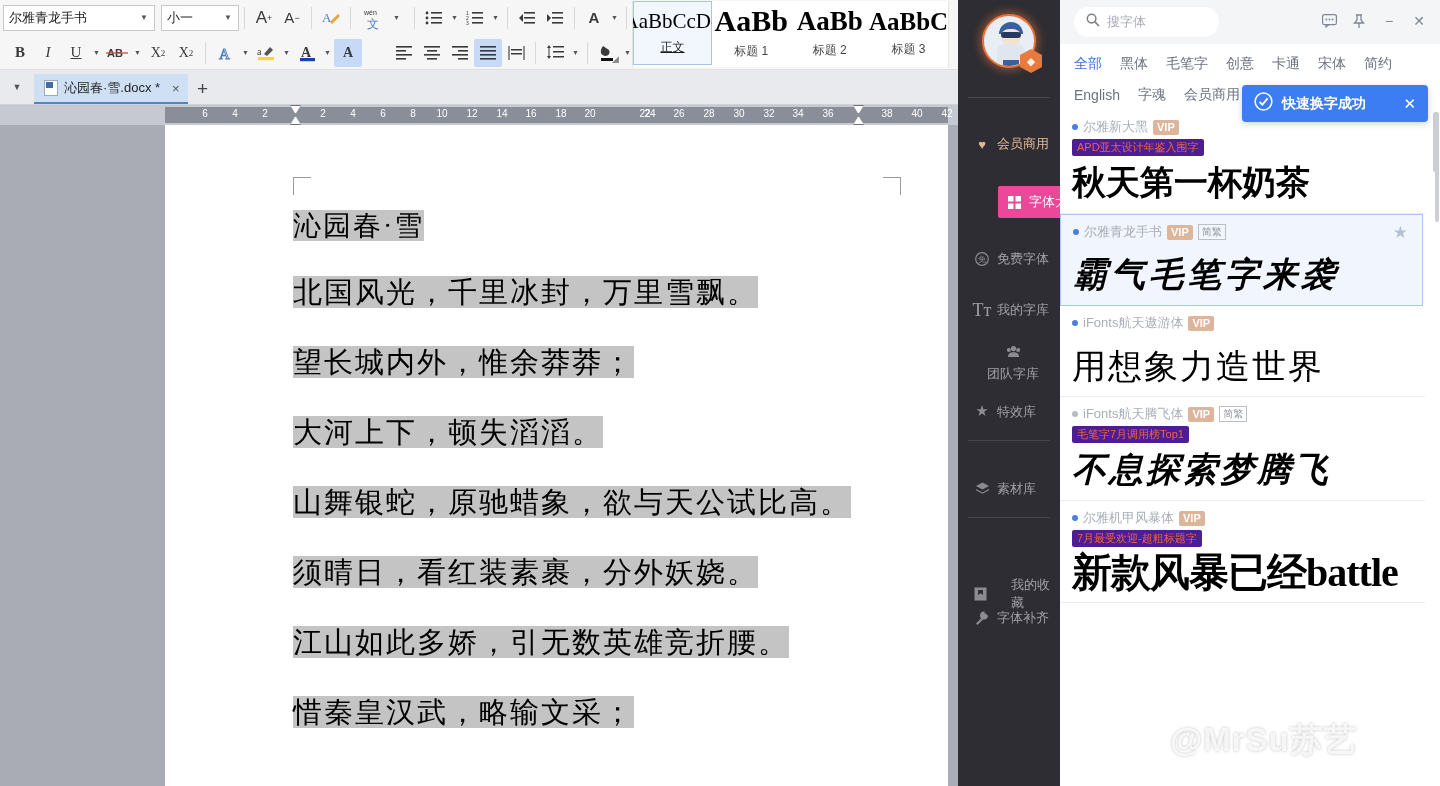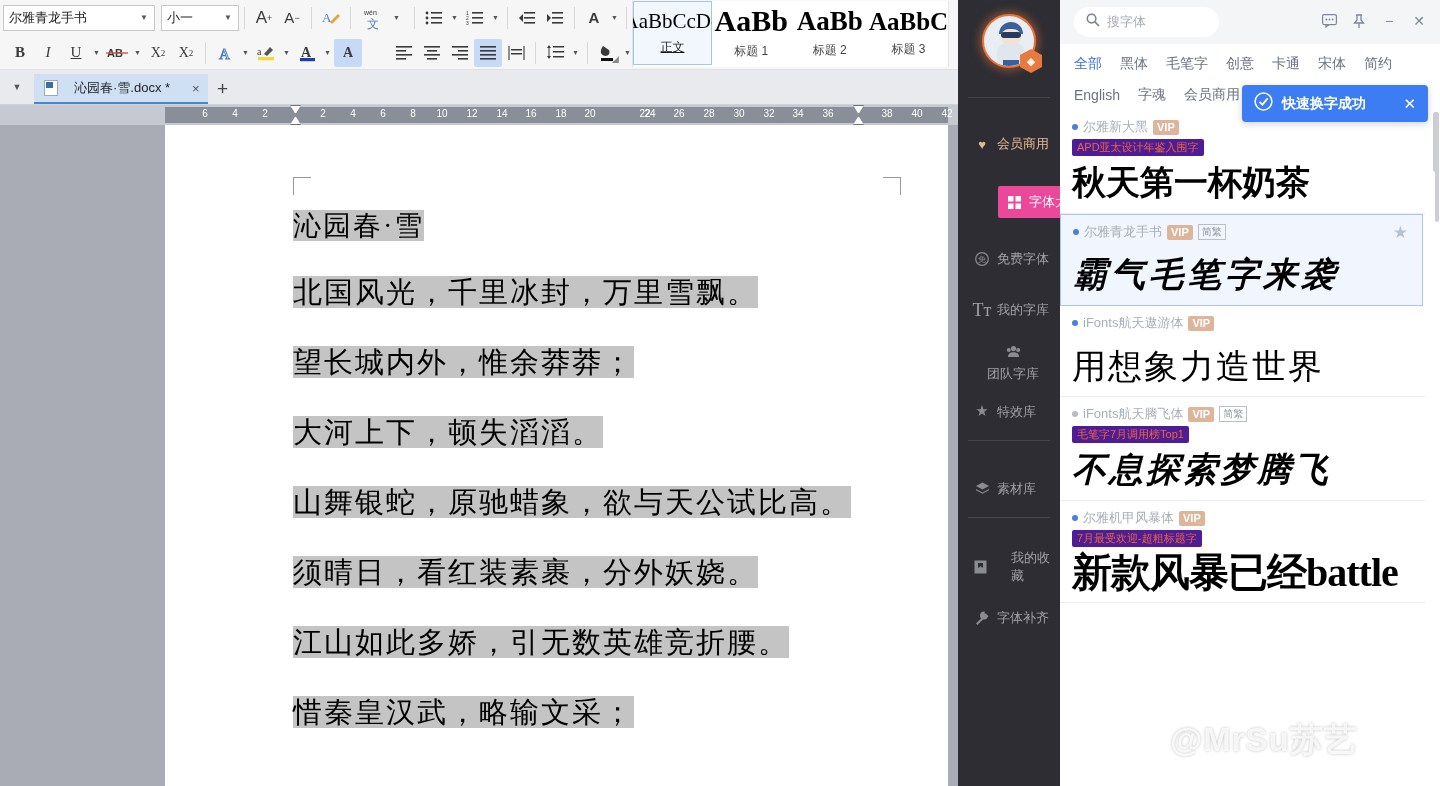--- a/index.html
+++ b/index.html
@@ -76,21 +76,21 @@
   
   .tabstrip {
     position: absolute; left: 0; top: 70px; width: 958px; height: 35px;
     background: #e8eaed; border-bottom: 1px solid #cfd3d8;
     display: flex; align-items: flex-end;
   }
   .tab-caret { width: 34px; height: 34px; display: flex; align-items: center;
                justify-content: center; font-size: 9px; color: #555; }
   .doc-tab {
     height: 30px; background: #cfe0f5; border-bottom: 2px solid #4a86c8;
-    display: flex; align-items: center; padding: 0 8px 0 10px; gap: 16px;
+    display: flex; align-items: center; padding: 0 8px 0 10px; gap: 6px;
     font-size: 13px; color: #1f1f1f; max-width: 240px;
   }
   .doc-ic { width: 14px; height: 16px; background: #fff; border: 1px solid #9ab; position: relative; }
   .doc-ic:after { content:""; position:absolute; left:1px; top:1px; width:7px; height:6px; background:#3b6ea5;}
   .tab-close { margin-left: 6px; font-size: 13px; color: #555; }
   .tab-new { width: 30px; height: 30px; display: flex; align-items: center;
              justify-content: center; font-size: 19px; color: #444; font-weight: 300; }
 
   
   .ruler {
@@ -651,21 +651,21 @@
           <svg width="15" height="14" viewBox="0 0 15 14">
               <g fill="#8b8b92">
                 <path d="M7.5 0.5 L14 4 L7.5 7.5 L1 4 Z"></path>
                 <path d="M1 7 L7.5 10.5 L14 7 L14 8.3 L7.5 11.8 L1 8.3 Z"></path>
               </g>
             </svg>
         </span>
         <span>素材库</span>
       </div>
       <div class="rail-div" style="top:517px;"></div>
-      <div class="rail-item" style="top:551px;gap:24px;">
+      <div class="rail-item" style="top:578px;gap:24px;">
         <span class="ri-ic">
           <svg width="13" height="14" viewBox="0 0 13 14">
               <rect x="0.5" y="0.5" width="12" height="13" fill="#8b8b92"></rect>
               <path d="M4 3 H9 V8 L6.5 6.2 L4 8 Z" fill="#2d2d33"></path>
             </svg>
         </span>
         <span>我的收藏</span>
       </div>
       <div class="rail-item" style="top:602px;">
         <span class="ri-ic">

